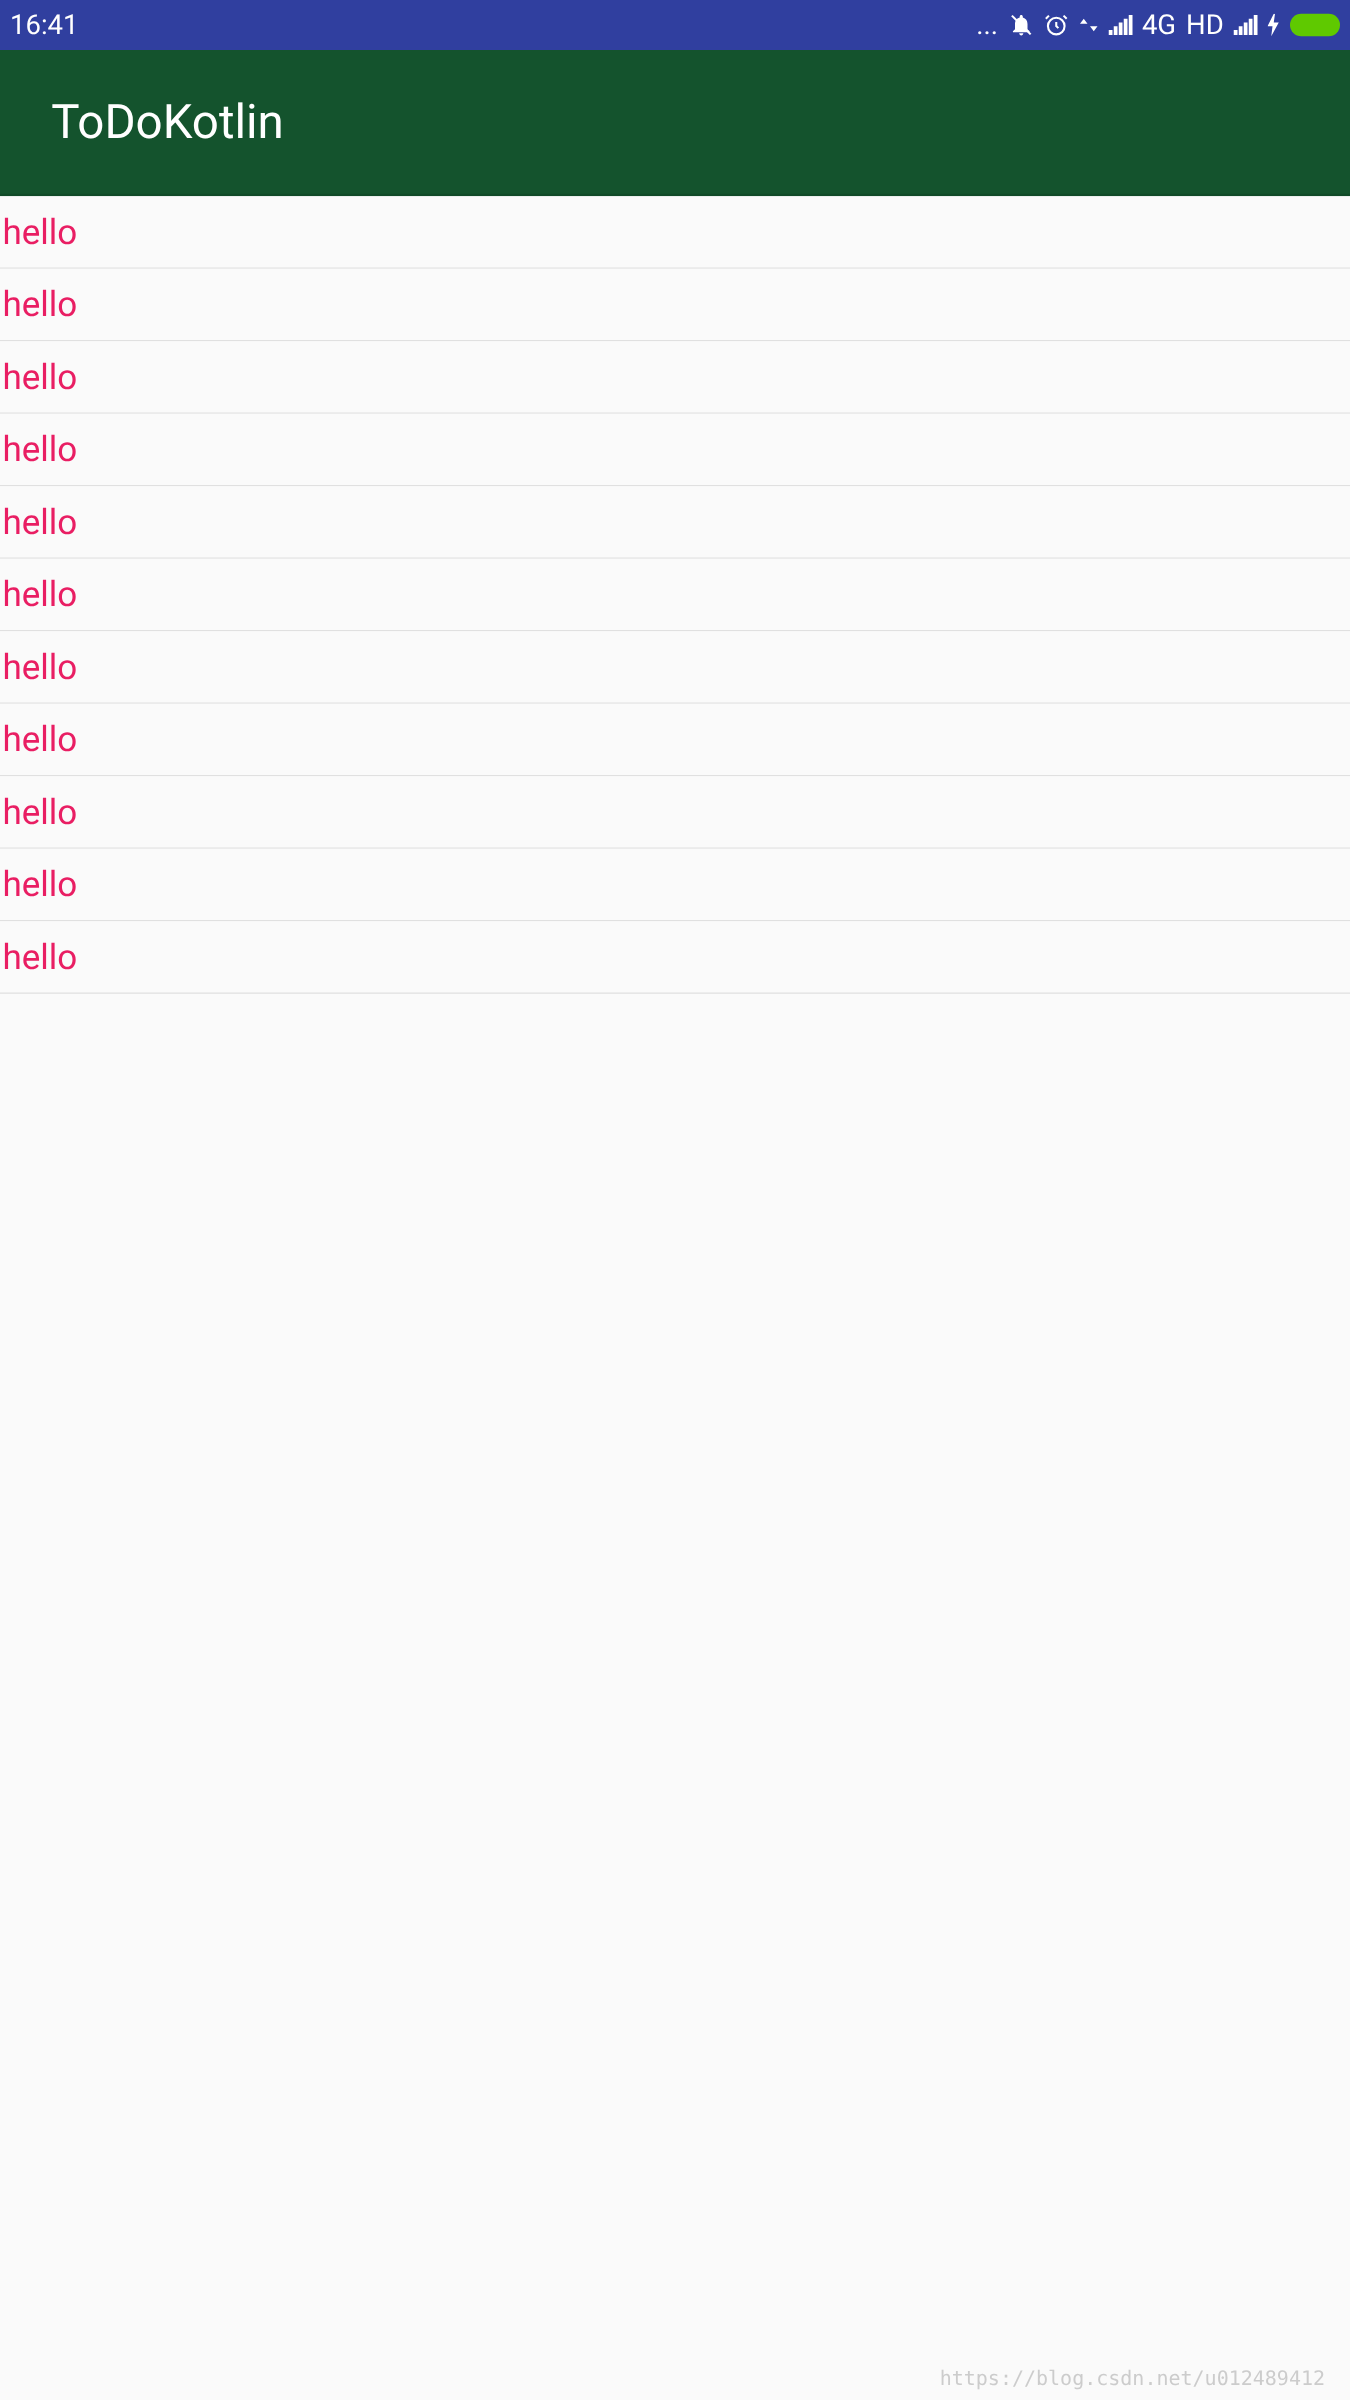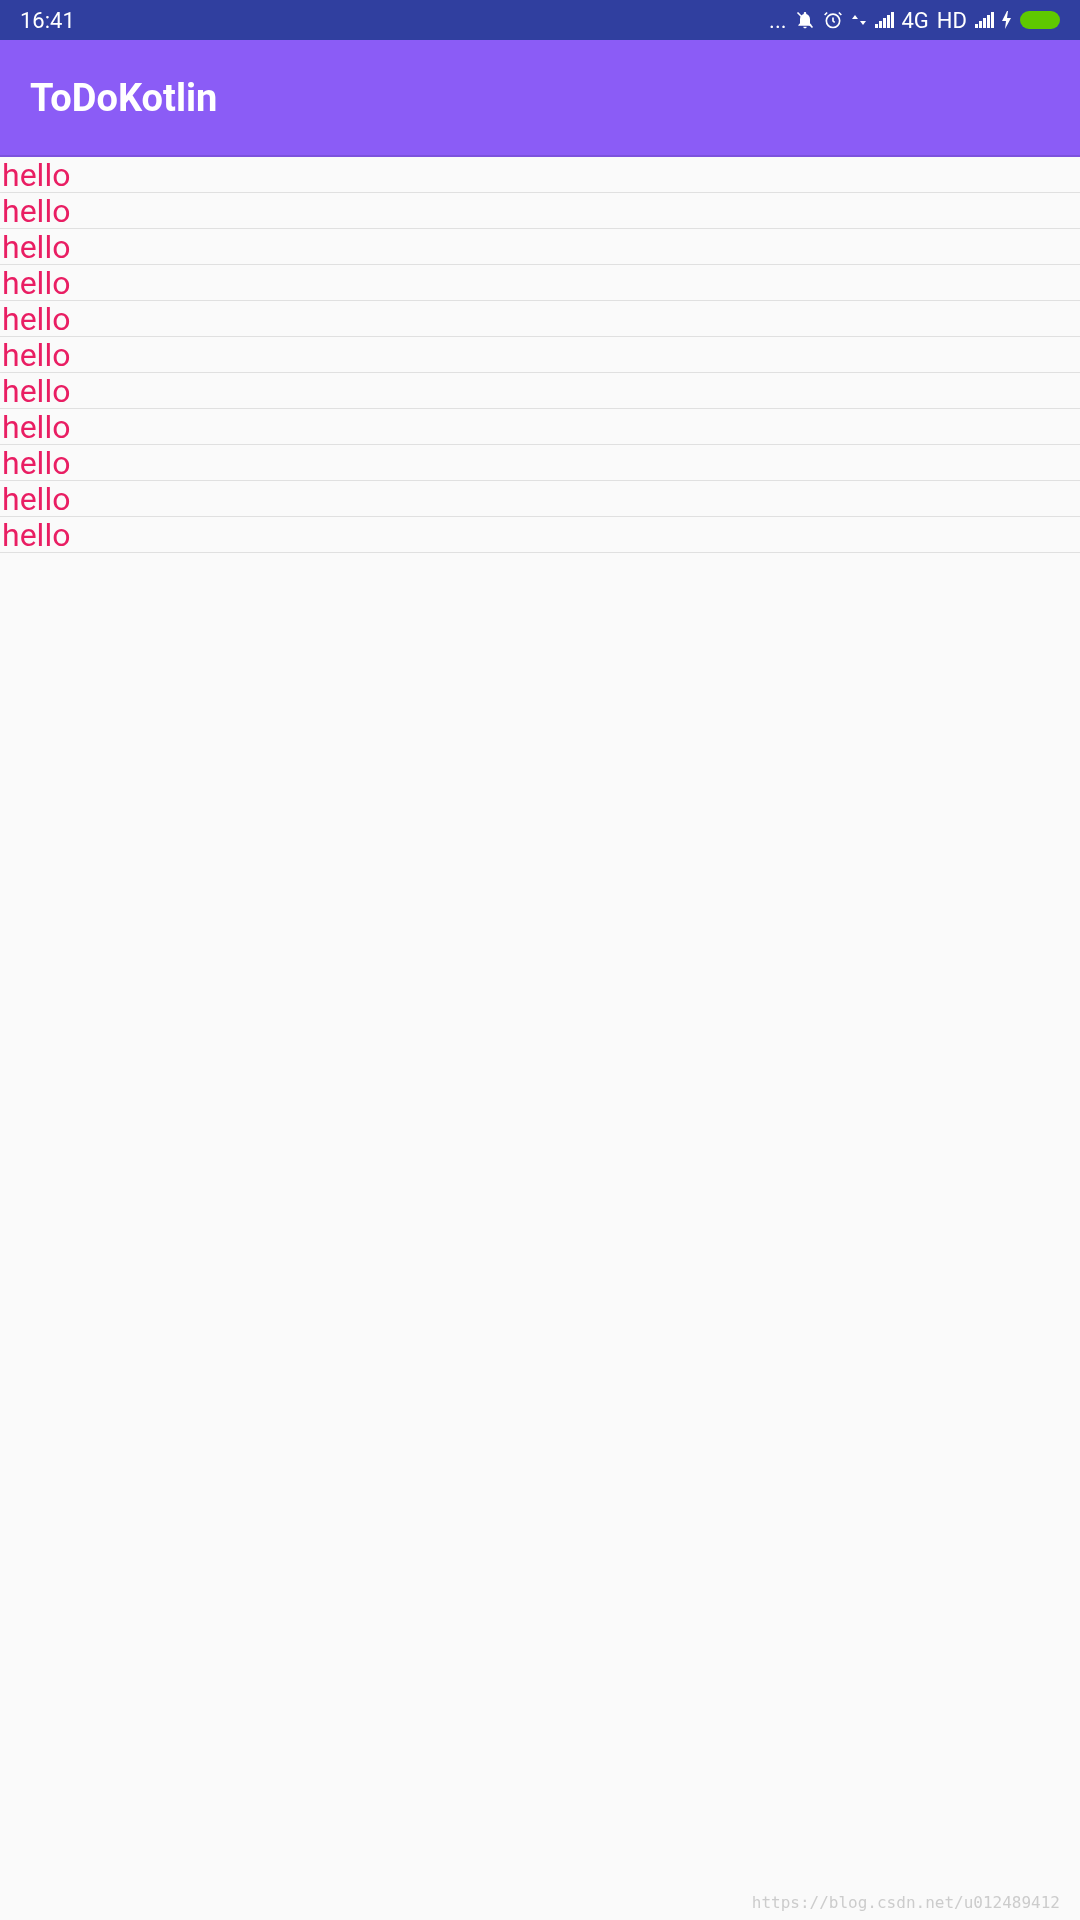--- a/index.html
+++ b/index.html
@@ -17,21 +17,21 @@
       position: relative;
     }
     
     .status-bar {
       height: 40px;
       background: #303f9f;
       color: #ffffff;
       display: flex;
       justify-content: space-between;
       align-items: center;
-      padding: 0 20px;
+      padding: 0 8px;
       font-size: 22px;
       gap: 32px;
     }
     
     .status-left {
       font-size: 22px;
     }
     
     .status-right {
       display: flex;
@@ -47,42 +47,42 @@
     .battery {
       width: 40px;
       height: 18px;
       background: #5fc900;
       border-radius: 9px;
       position: relative;
     }
     
     .app-bar {
       height: 117px;
-      background: #8b5cf6;
+      background: #14532d;
       color: #ffffff;
       display: flex;
       align-items: center;
-      padding: 0 30px;
+      padding: 0 41px;
       font-size: 38px;
-      font-weight: bold;
+      font-weight: normal;
       border-bottom: 2px solid rgba(0,0,0,0.1);
     }
     
     .list-container {
       display: flex;
       flex-direction: column;
     }
     
     .list-item {
-      height: 36px;
+      height: 58px;
       display: flex;
       align-items: center;
       padding: 0 2px;
       border-bottom: 1px solid #e0e0e0;
-      font-size: 32px;
+      font-size: 28px;
       background: #fafafa;
     }
     
     .list-item-text {
       color: #e91e63;
     }
     
     .watermark {
       position: absolute;
       bottom: 8px;

